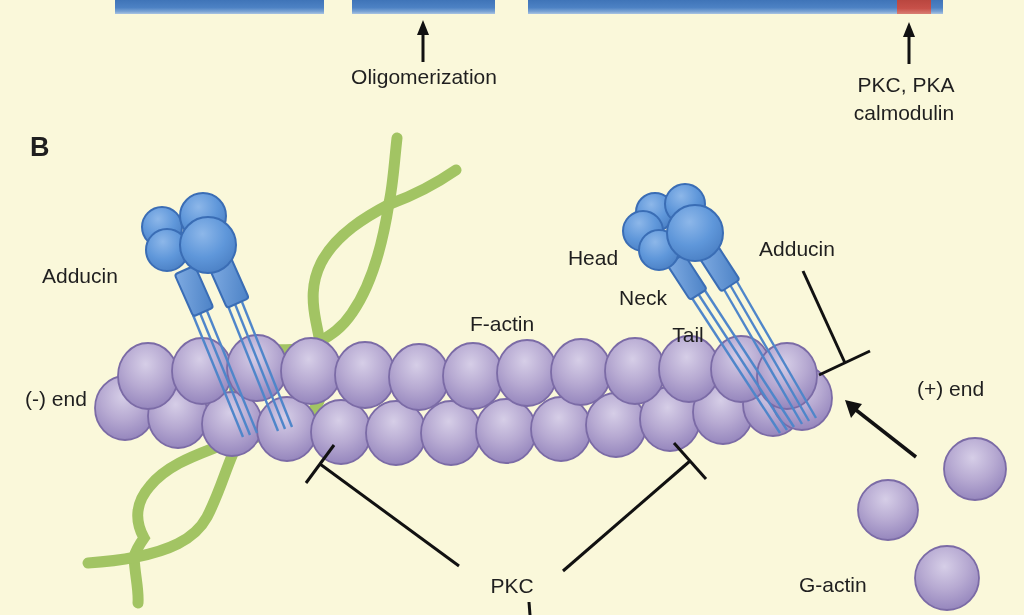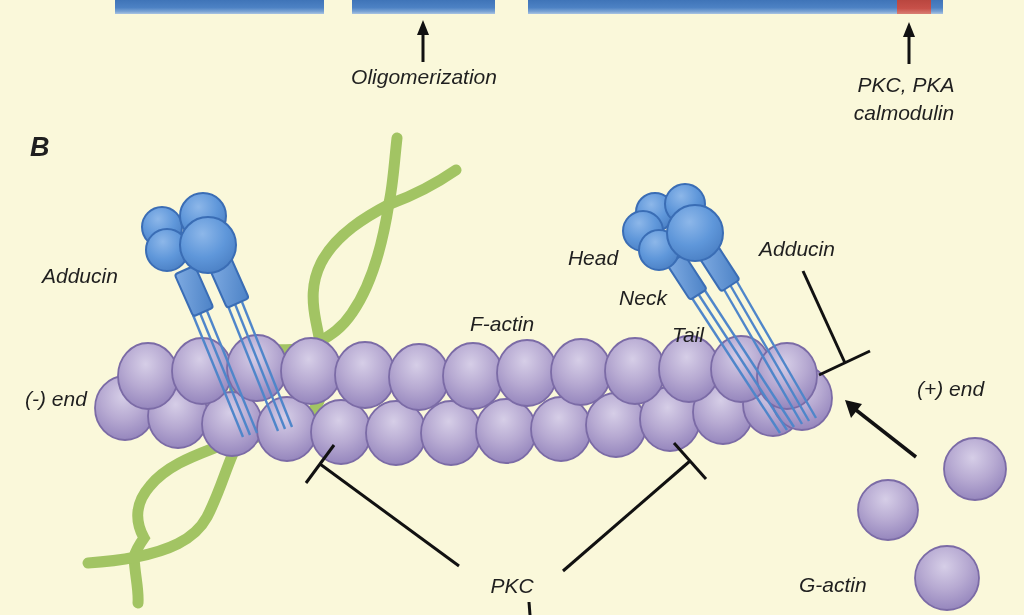--- a/index.html
+++ b/index.html
@@ -1,21 +1,21 @@
 <!DOCTYPE html>
 <html><head>
 <meta charset="utf-8">
 <style>
   html,body{margin:0;padding:0;}
   body{
     width:1024px;height:615px;overflow:hidden;
     font-family:"Liberation Sans", sans-serif;
     background:#faf8da;
   }
-  .stage{position:relative;width:1024px;height:466px;font-style:italic;}
+  .stage{position:relative;width:1024px;height:466px;}
   svg{display:block;}
   text{fill:#1f1f1f;font-family:"Liberation Sans",sans-serif;}
   .lbl{font-size:21px;}
   .panel{font-size:27px;font-weight:bold;}
   .ann{stroke:#111;stroke-width:3;fill:none;}
 </style>
 </head>
 <body>
 
 <div class="stage">

